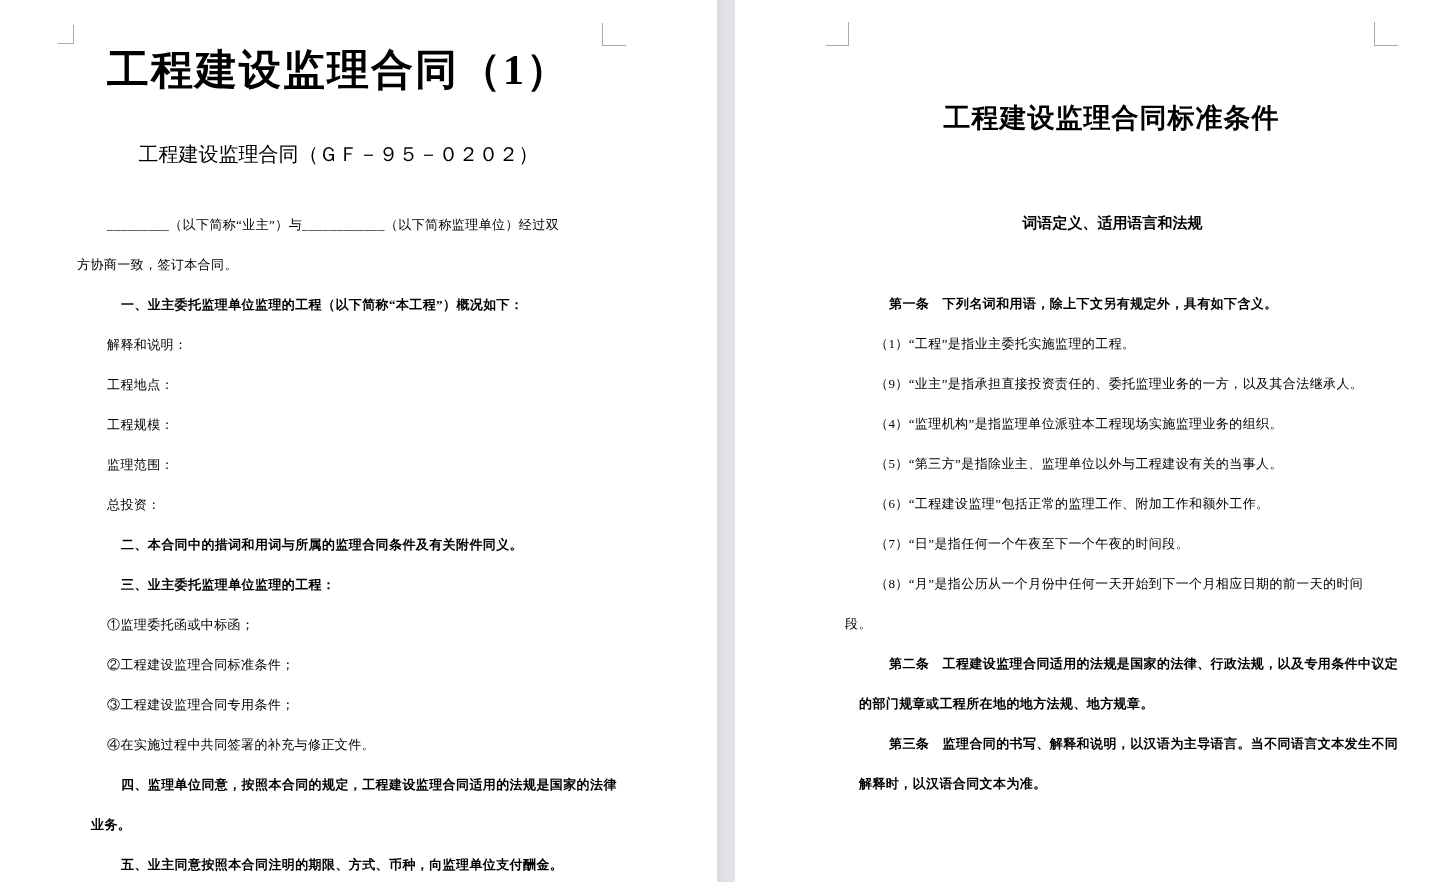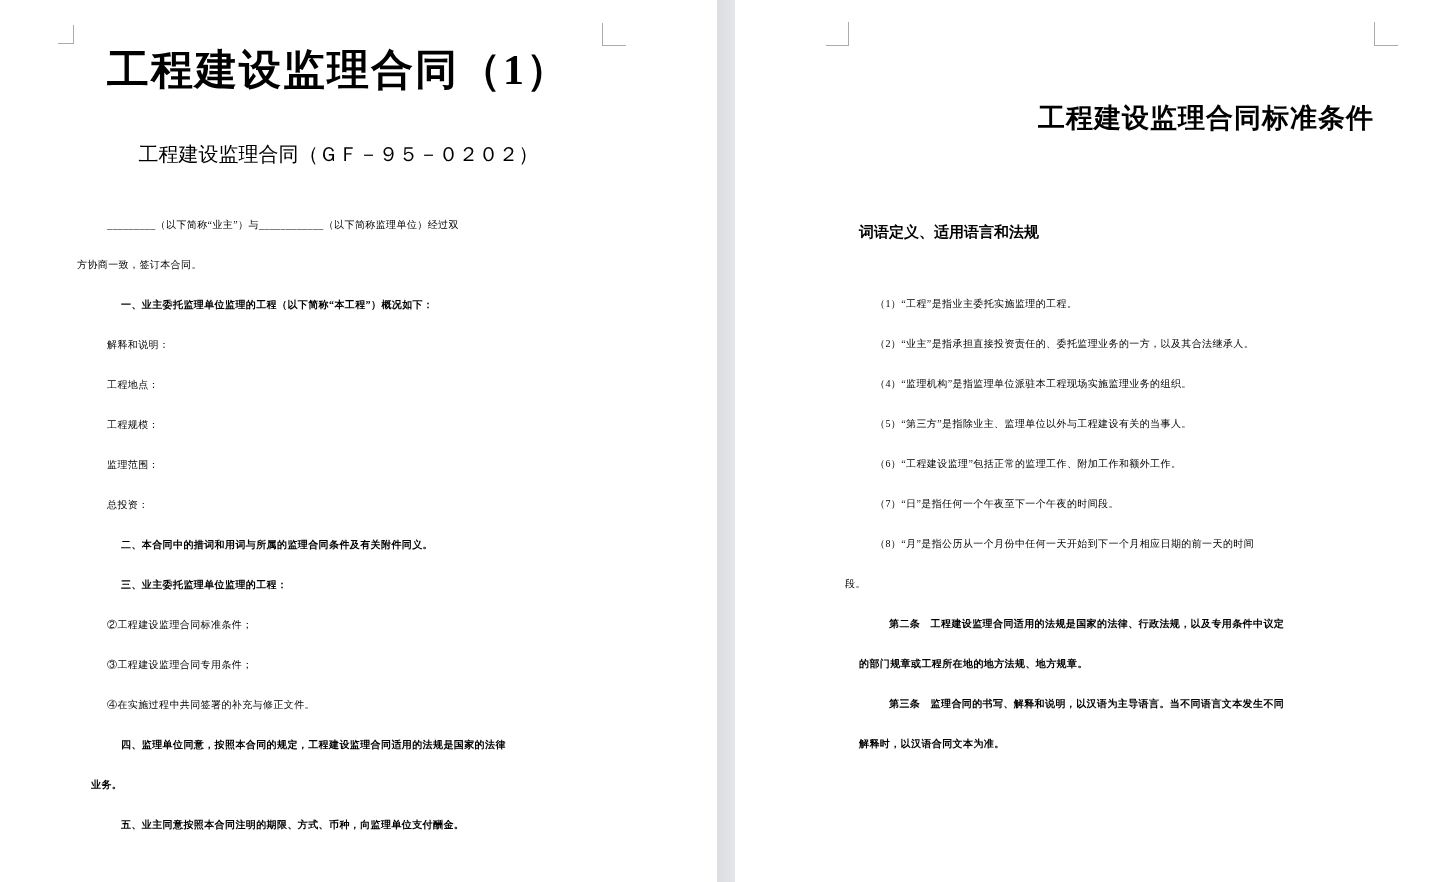--- a/index.html
+++ b/index.html
@@ -25,32 +25,32 @@
     position:absolute;left:73px;width:531px;top:42px;margin:0;
     font-size:42px;font-weight:bold;text-align:center;
     letter-spacing:2px;white-space:nowrap;
   }
   .doc-subtitle{
     position:absolute;left:73px;width:531px;top:141px;margin:0;
     font-size:20px;font-weight:normal;text-align:center;white-space:nowrap;
   }
   .std-title{
     position:absolute;left:114px;width:525px;top:100px;margin:0;
-    font-size:27px;font-weight:bold;text-align:right;
+    font-size:27px;font-weight:bold;text-align:center;
     letter-spacing:1px;white-space:nowrap;
   }
   .std-heading{
-    position:absolute;left:114px;width:525px;top:213px;margin:10px;
-    font-size:15px;font-weight:bold;text-align:left;white-space:nowrap;
+    position:absolute;left:114px;width:525px;top:213px;margin:1px;
+    font-size:15px;font-weight:bold;text-align:center;white-space:nowrap;
   }
   .body-lines{position:absolute;}
   .page-left  .body-lines{left:77px;top:205px;width:560px;}
   .page-right .body-lines{left:110px;top:284px;width:560px;}
   .line{
-    height:40px;line-height:40px;font-size:10px;
+    height:40px;line-height:40px;font-size:13px;
     white-space:nowrap;letter-spacing:0.4px;
   }
   .line.b{font-weight:bold;margin-left:14px;}
   .line.i{padding-left:30px;}
 </style>
 </head>
 <body>
 
 <div class="viewer">
 
@@ -63,39 +63,41 @@
         <div class="line i">_________（以下简称“业主”）与____________（以下简称监理单位）经过双</div>
         <div class="line">方协商一致，签订本合同。</div>
         <div class="line b i">一、业主委托监理单位监理的工程（以下简称“本工程”）概况如下：</div>
         <div class="line i">解释和说明：</div>
         <div class="line i">工程地点：</div>
         <div class="line i">工程规模：</div>
         <div class="line i">监理范围：</div>
         <div class="line i">总投资：</div>
         <div class="line b i">二、本合同中的措词和用词与所属的监理合同条件及有关附件同义。</div>
         <div class="line b i">三、业主委托监理单位监理的工程：</div>
+        <div class="line i">①监理委托函或中标函；</div>
         <div class="line i">②工程建设监理合同标准条件；</div>
         <div class="line i">③工程建设监理合同专用条件；</div>
         <div class="line i">④在实施过程中共同签署的补充与修正文件。</div>
         <div class="line b i">四、监理单位同意，按照本合同的规定，工程建设监理合同适用的法规是国家的法律</div>
         <div class="line b">业务。</div>
         <div class="line b i">五、业主同意按照本合同注明的期限、方式、币种，向监理单位支付酬金。</div>
       </div>
   </div>
 
   <div class="page-divider"></div>
 
   <div class="page page-right">
     <div class="cropmark corner-ld" style="left:91px;top:22px;width:22px;height:23px;"></div>
     <div class="cropmark corner-rd" style="left:639px;top:22px;width:23px;height:23px;"></div>
     <h1 class="std-title">工程建设监理合同标准条件</h1>
     <h2 class="std-heading">词语定义、适用语言和法规</h2>
     <div class="body-lines">
+        <div class="line b i">第一条　下列名词和用语，除上下文另有规定外，具有如下含义。</div>
         <div class="line i">（1）“工程”是指业主委托实施监理的工程。</div>
-        <div class="line i">（2）“业主”是指承担直接投资责任的、委托监理业务的一方，以及其合法继承人。</div>
+        <div class="line i">（9）“业主”是指承担直接投资责任的、委托监理业务的一方，以及其合法继承人。</div>
         <div class="line i">（4）“监理机构”是指监理单位派驻本工程现场实施监理业务的组织。</div>
         <div class="line i">（5）“第三方”是指除业主、监理单位以外与工程建设有关的当事人。</div>
         <div class="line i">（6）“工程建设监理”包括正常的监理工作、附加工作和额外工作。</div>
         <div class="line i">（7）“日”是指任何一个午夜至下一个午夜的时间段。</div>
         <div class="line i">（8）“月”是指公历从一个月份中任何一天开始到下一个月相应日期的前一天的时间</div>
         <div class="line">段。</div>
         <div class="line b i">第二条　工程建设监理合同适用的法规是国家的法律、行政法规，以及专用条件中议定</div>
         <div class="line b">的部门规章或工程所在地的地方法规、地方规章。</div>
         <div class="line b i">第三条　监理合同的书写、解释和说明，以汉语为主导语言。当不同语言文本发生不同</div>
         <div class="line b">解释时，以汉语合同文本为准。</div>

